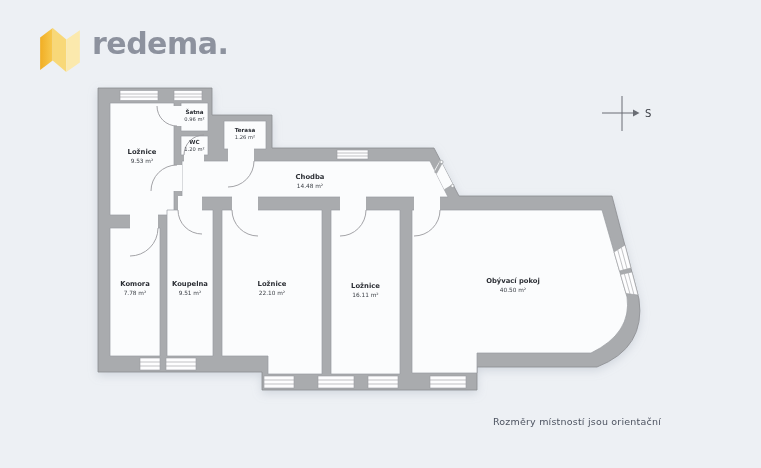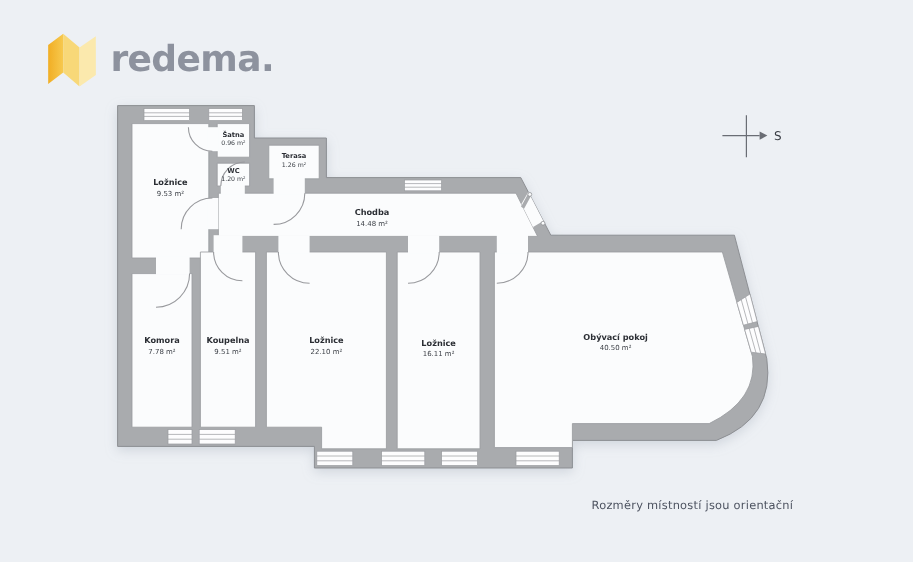--- a/index.html
+++ b/index.html
@@ -3,21 +3,21 @@
 <meta charset="utf-8">
 <style>
   html,body{margin:0;padding:0;}
   body{
     width:761px;height:468px;overflow:hidden;position:relative;
     background:#edf0f4;
     font-family:"DejaVu Sans","Liberation Sans",sans-serif;
   }
   .logo{
     position:absolute;top:26px;left:38px;
-    display:flex;align-items:center;gap:10px;
+    display:flex;align-items:flex-start;gap:10px;
   }
   .logo-text{
     font-size:30px;font-weight:bold;color:#8d929e;letter-spacing:-0.5px;
   }
   .footer-note{
     position:absolute;top:416px;right:100px;
     font-size:9.5px;color:#4d5360;letter-spacing:0.2px;text-align:right;
   }
   .plan-svg{position:absolute;top:0;left:0;}
   .room-name{font-size:6.8px;font-weight:bold;fill:#2b2e34;text-anchor:middle;}

